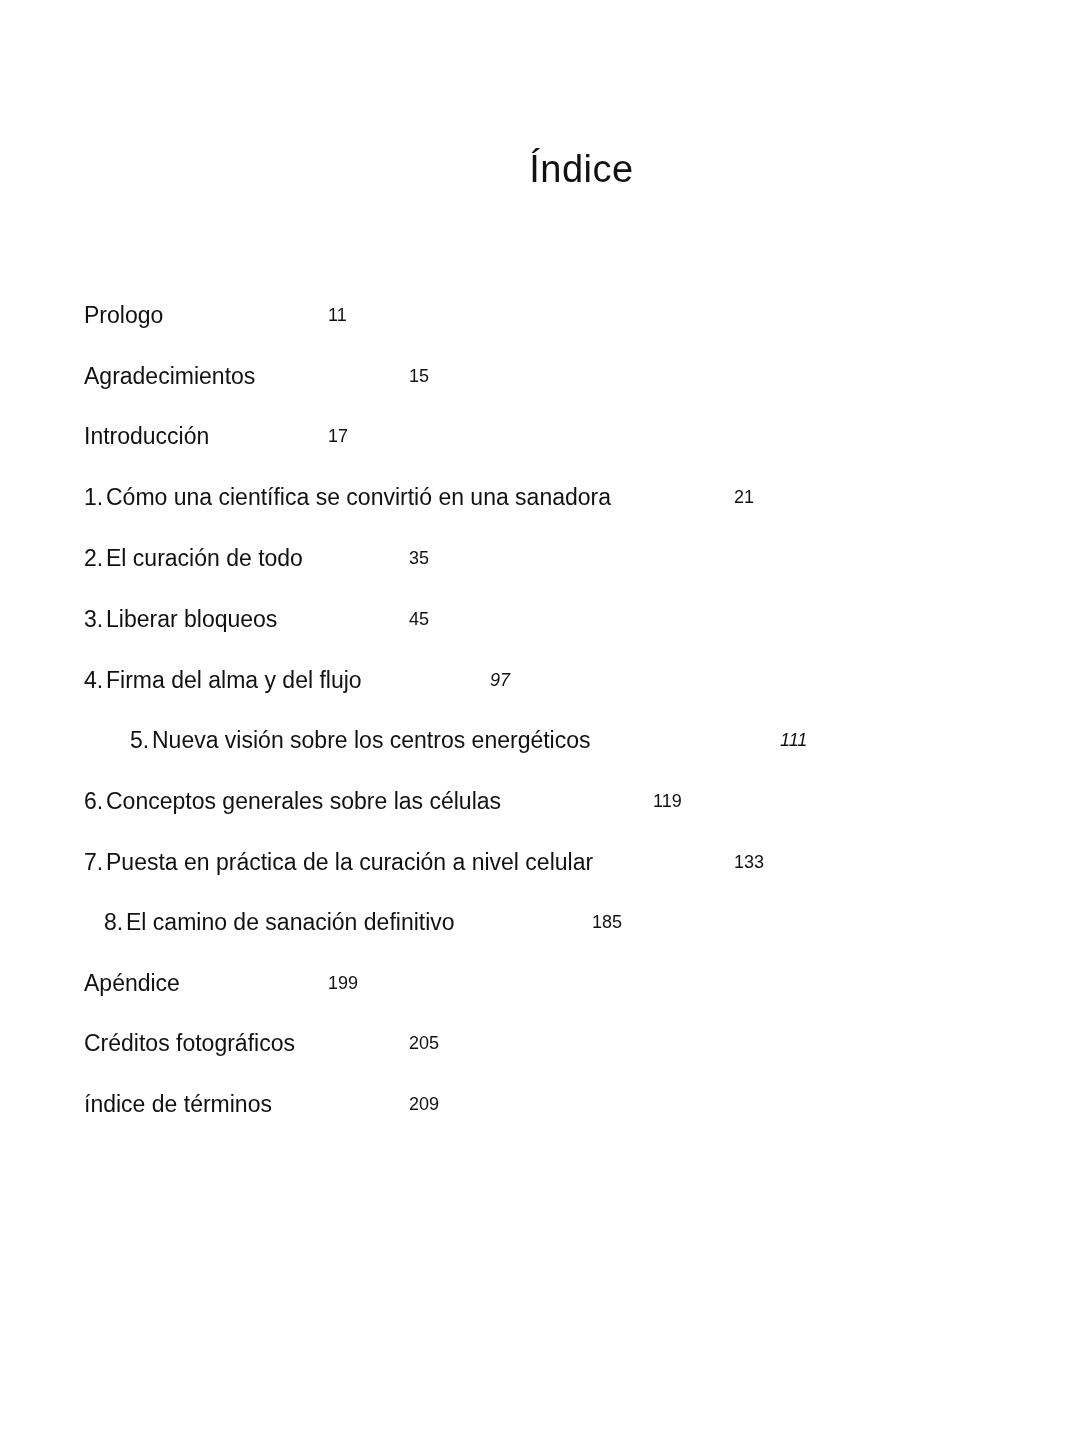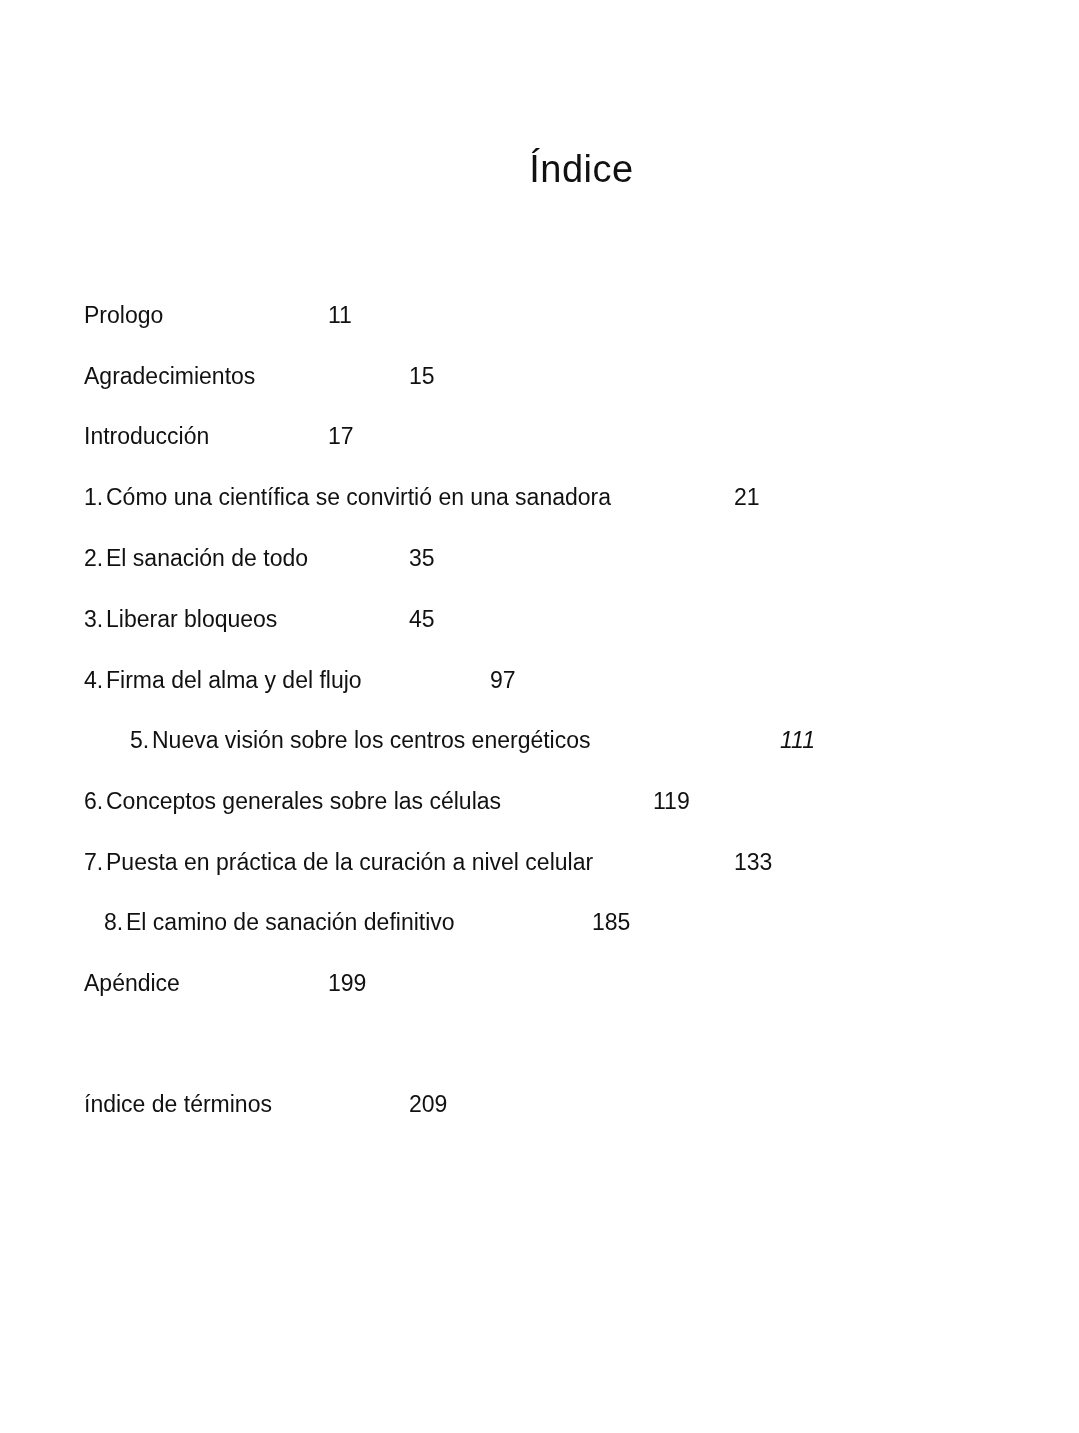--- a/index.html
+++ b/index.html
@@ -48,21 +48,21 @@
       white-space: nowrap;
     }
     .toc-num {
       display: inline-block;
       min-width: 22px;
       letter-spacing: 0;
     }
     .toc-page {
       position: absolute;
       top: 0;
-      font-size: 23px;
+      font-size: 18px;
       line-height: 34px;
       white-space: nowrap;
     }
   </style>
 </head>
 <body>
 
 <h1 class="page-title">Índice</h1>
 
 <div class="toc">
@@ -76,30 +76,30 @@
   </div>
   <div class="toc-row" style="top: 407px;">
     <span class="toc-label"><span>Introducción</span></span>
     <span class="toc-page" style="left: 328px;">17</span>
   </div>
   <div class="toc-row" style="top: 468px;">
     <span class="toc-label"><span class="toc-num">1.</span><span>Cómo una científica se convirtió en una sanadora</span></span>
     <span class="toc-page" style="left: 734px;">21</span>
   </div>
   <div class="toc-row" style="top: 529px;">
-    <span class="toc-label"><span class="toc-num">2.</span><span>El sanación de todo</span></span>
+    <span class="toc-label"><span class="toc-num">2.</span><span>El curación de todo</span></span>
     <span class="toc-page" style="left: 409px;">35</span>
   </div>
   <div class="toc-row" style="top: 590px;">
     <span class="toc-label"><span class="toc-num">3.</span><span>Liberar bloqueos</span></span>
     <span class="toc-page" style="left: 409px; text-align: right;">45</span>
   </div>
   <div class="toc-row" style="top: 651px;">
     <span class="toc-label"><span class="toc-num">4.</span><span>Firma del alma y del flujo</span></span>
-    <span class="toc-page" style="left: 490px;">97</span>
+    <span class="toc-page" style="left: 490px; font-style: italic;">97</span>
   </div>
   <div class="toc-row" style="top: 711px; margin-left: 46px;">
     <span class="toc-label"><span class="toc-num">5.</span><span>Nueva visión sobre los centros energéticos</span></span>
     <span class="toc-page" style="left: 734px; font-style: italic;">111</span>
   </div>
   <div class="toc-row" style="top: 772px;">
     <span class="toc-label"><span class="toc-num">6.</span><span>Conceptos generales sobre las células</span></span>
     <span class="toc-page" style="left: 653px;">119</span>
   </div>
   <div class="toc-row" style="top: 833px;">
@@ -107,17 +107,21 @@
     <span class="toc-page" style="left: 734px;">133</span>
   </div>
   <div class="toc-row" style="top: 893px; margin-left: 20px;">
     <span class="toc-label"><span class="toc-num">8.</span><span>El camino de sanación definitivo</span></span>
     <span class="toc-page" style="left: 572px;">185</span>
   </div>
   <div class="toc-row" style="top: 954px;">
     <span class="toc-label"><span>Apéndice</span></span>
     <span class="toc-page" style="left: 328px;">199</span>
   </div>
+  <div class="toc-row" style="top: 1014px;">
+    <span class="toc-label"><span>Créditos fotográficos</span></span>
+    <span class="toc-page" style="left: 409px;">205</span>
+  </div>
   <div class="toc-row" style="top: 1075px;">
     <span class="toc-label"><span>índice de términos</span></span>
     <span class="toc-page" style="left: 409px;">209</span>
   </div>
 </div>
 
 </body></html>

